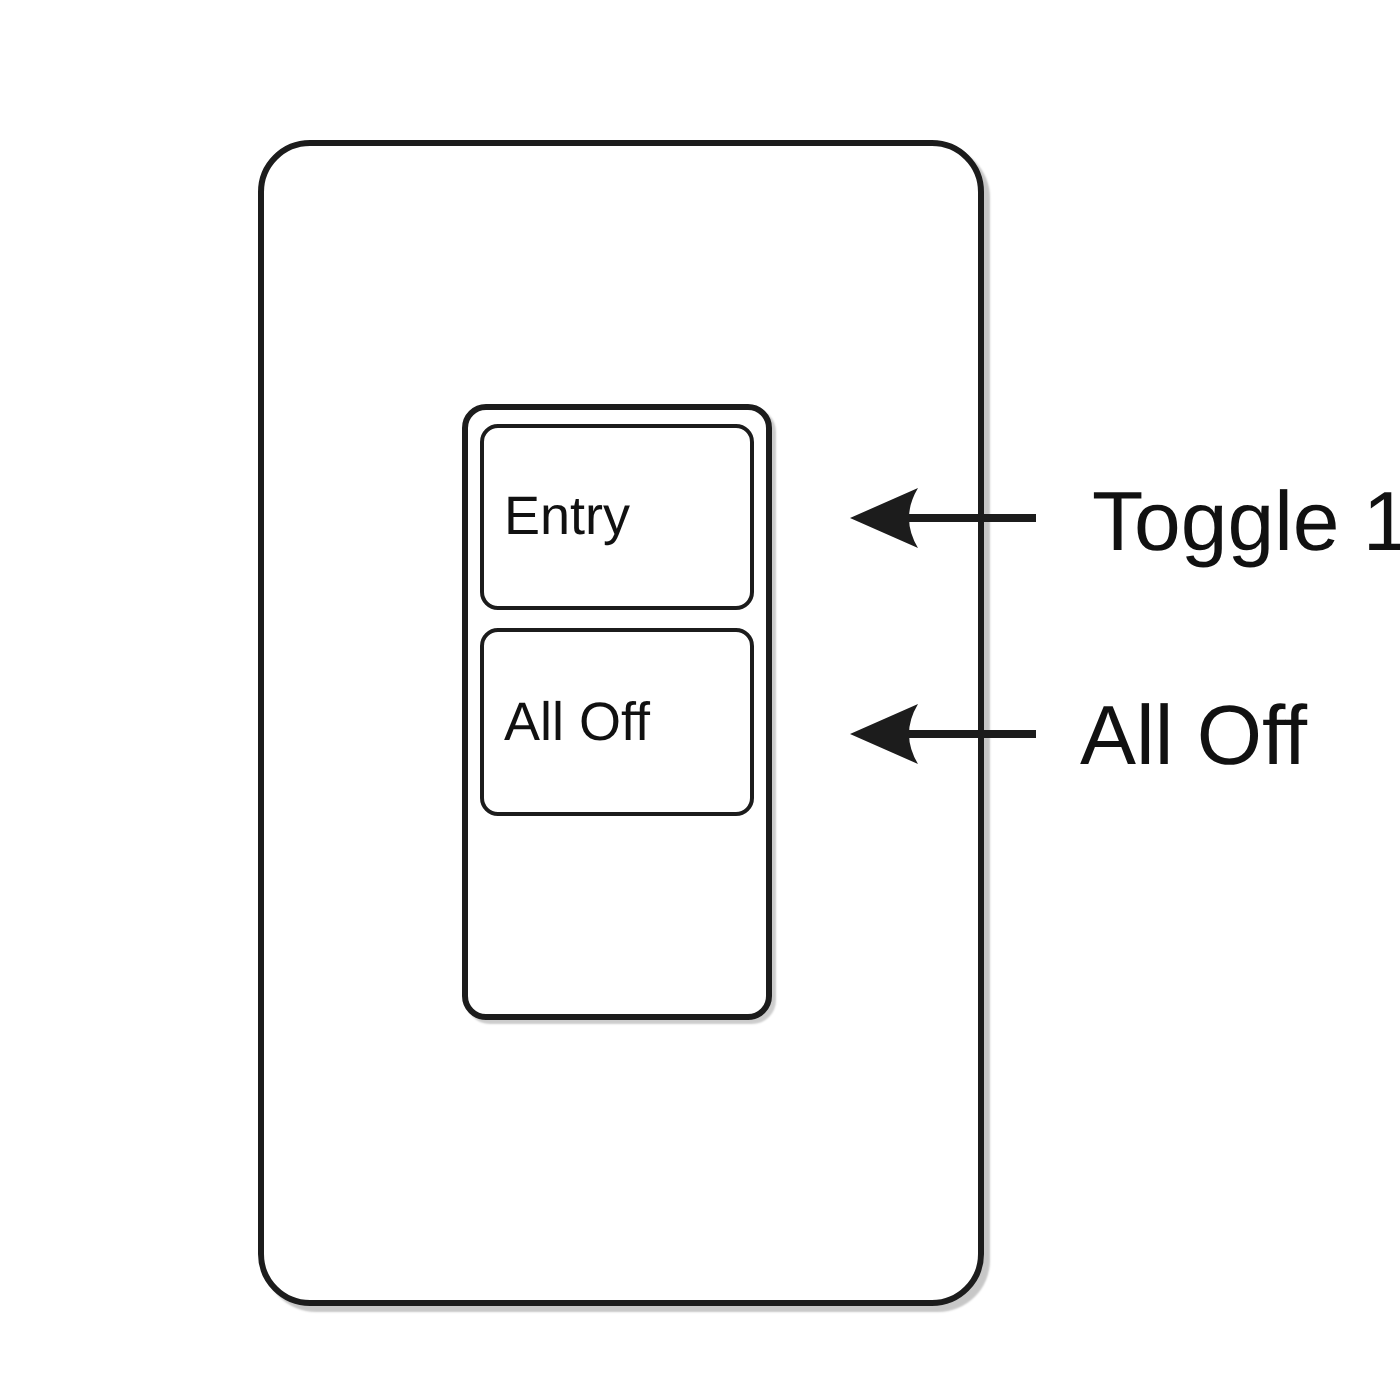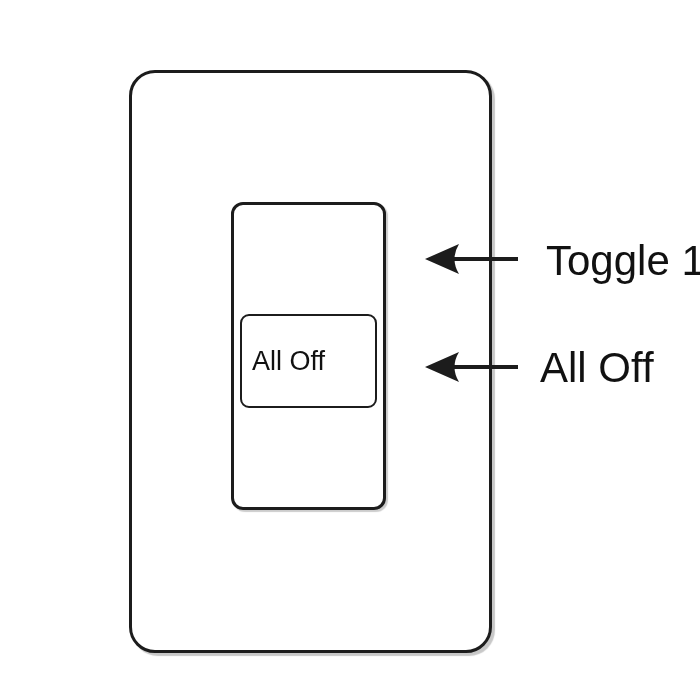--- a/index.html
+++ b/index.html
@@ -89,20 +89,23 @@
   .ann-alloff  { left: 540px; top: 347px; }
 </style>
 </head>
 <body>
 
 <div class="stage">
 
   <div class="plate">
     <div class="bezel">
 
+      <div class="btn btn-entry">
+        <span class="btn-label">Entry</span>
+      </div>
 
       <div class="btn btn-alloff">
         <span class="btn-label">All Off</span>
       </div>
 
     </div>
   </div>
 
   <svg class="arrows" viewBox="0 0 700 700" xmlns="http://www.w3.org/2000/svg">
     <g>

